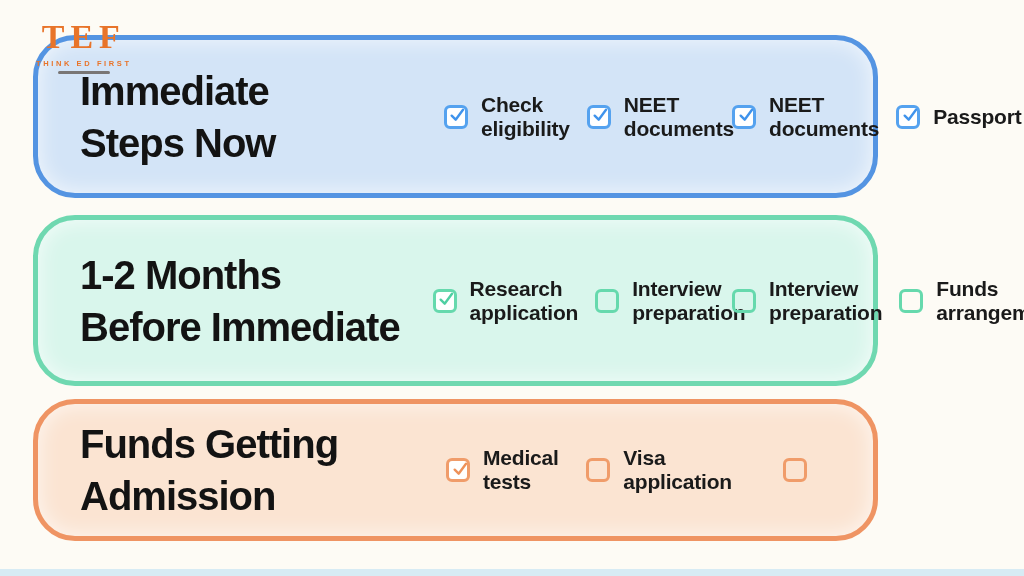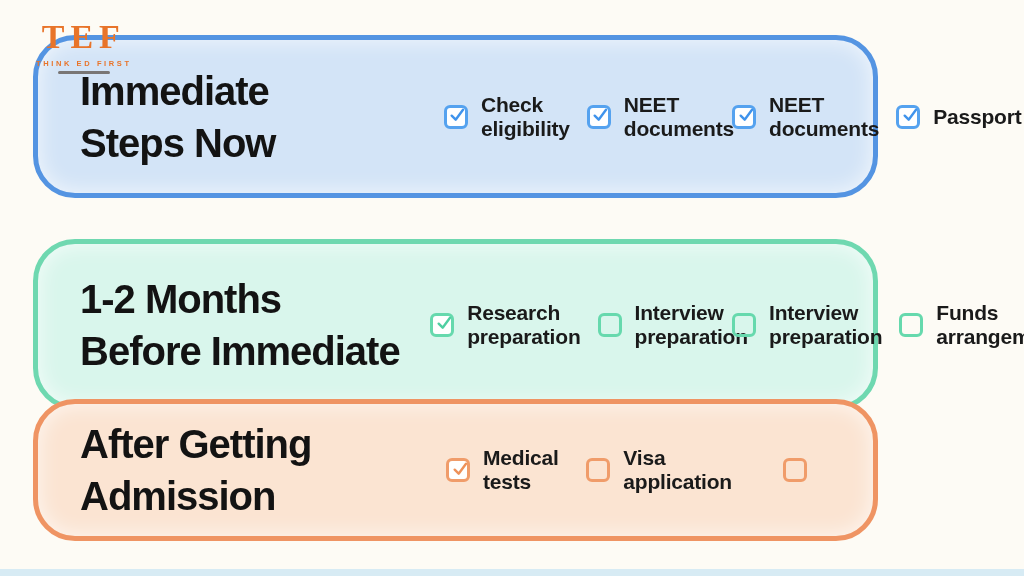--- a/index.html
+++ b/index.html
@@ -26,21 +26,21 @@
 
   
   .panel{
     position:absolute;left:33px;width:845px;box-sizing:border-box;
     border-radius:42px;border:5px solid;
     display:grid;grid-template-columns:366px 286px 1fr;
     padding:0 16px 0 42px;
     box-shadow:inset 0 0 22px rgba(255,255,255,.75);
   }
   .panel-blue  {top:35px;height:163px;border-color:#5494e2;background:#d3e4f7;}
-  .panel-green {top:215px;height:171px;border-color:#6fd8b0;background:#d9f6ec;margin-top:24px;}
+  .panel-green {top:215px;height:171px;border-color:#6fd8b0;background:#d9f6ec;}
   .panel-orange{top:399px;height:142px;border-color:#ef9463;background:#fbe4d2;}
 
   .title{
     display:flex;flex-direction:column;justify-content:center;
     font-size:40px;font-weight:bold;line-height:52px;letter-spacing:-1px;color:#131313;
   }
 
   .col{display:flex;flex-direction:row;justify-content:center;gap:17px;}
 
   .item{display:flex;align-items:center;gap:13px;}
@@ -124,21 +124,21 @@
       <span>1-2 Months</span>
       <span>Before Immediate</span>
     </div>
     <div class="col">
       <div class="item">
         <span class="checkbox on">
           <svg viewBox="0 0 24 24">
               <path d="M4 13 L10 19 L21 4"></path>
             </svg>
         </span>
-        <span class="label">Research preparation</span>
+        <span class="label">Research application</span>
       </div>
       <div class="item">
         <span class="checkbox off">
           
         </span>
         <span class="label">Interview preparation</span>
       </div>
     </div>
     <div class="col">
       <div class="item">
@@ -159,21 +159,21 @@
               <path d="M4 13 L10 19 L21 4"></path>
             </svg>
         </span>
         <span class="label">TEF</span>
       </div>
     </div>
   </div>
 
   <div class="panel panel-orange">
     <div class="title">
-      <span>After Getting</span>
+      <span>Funds Getting</span>
       <span>Admission</span>
     </div>
     <div class="col">
       <div class="item">
         <span class="checkbox on">
           <svg viewBox="0 0 24 24">
               <path d="M4 13 L10 19 L21 4"></path>
             </svg>
         </span>
         <span class="label">Medical tests</span>

